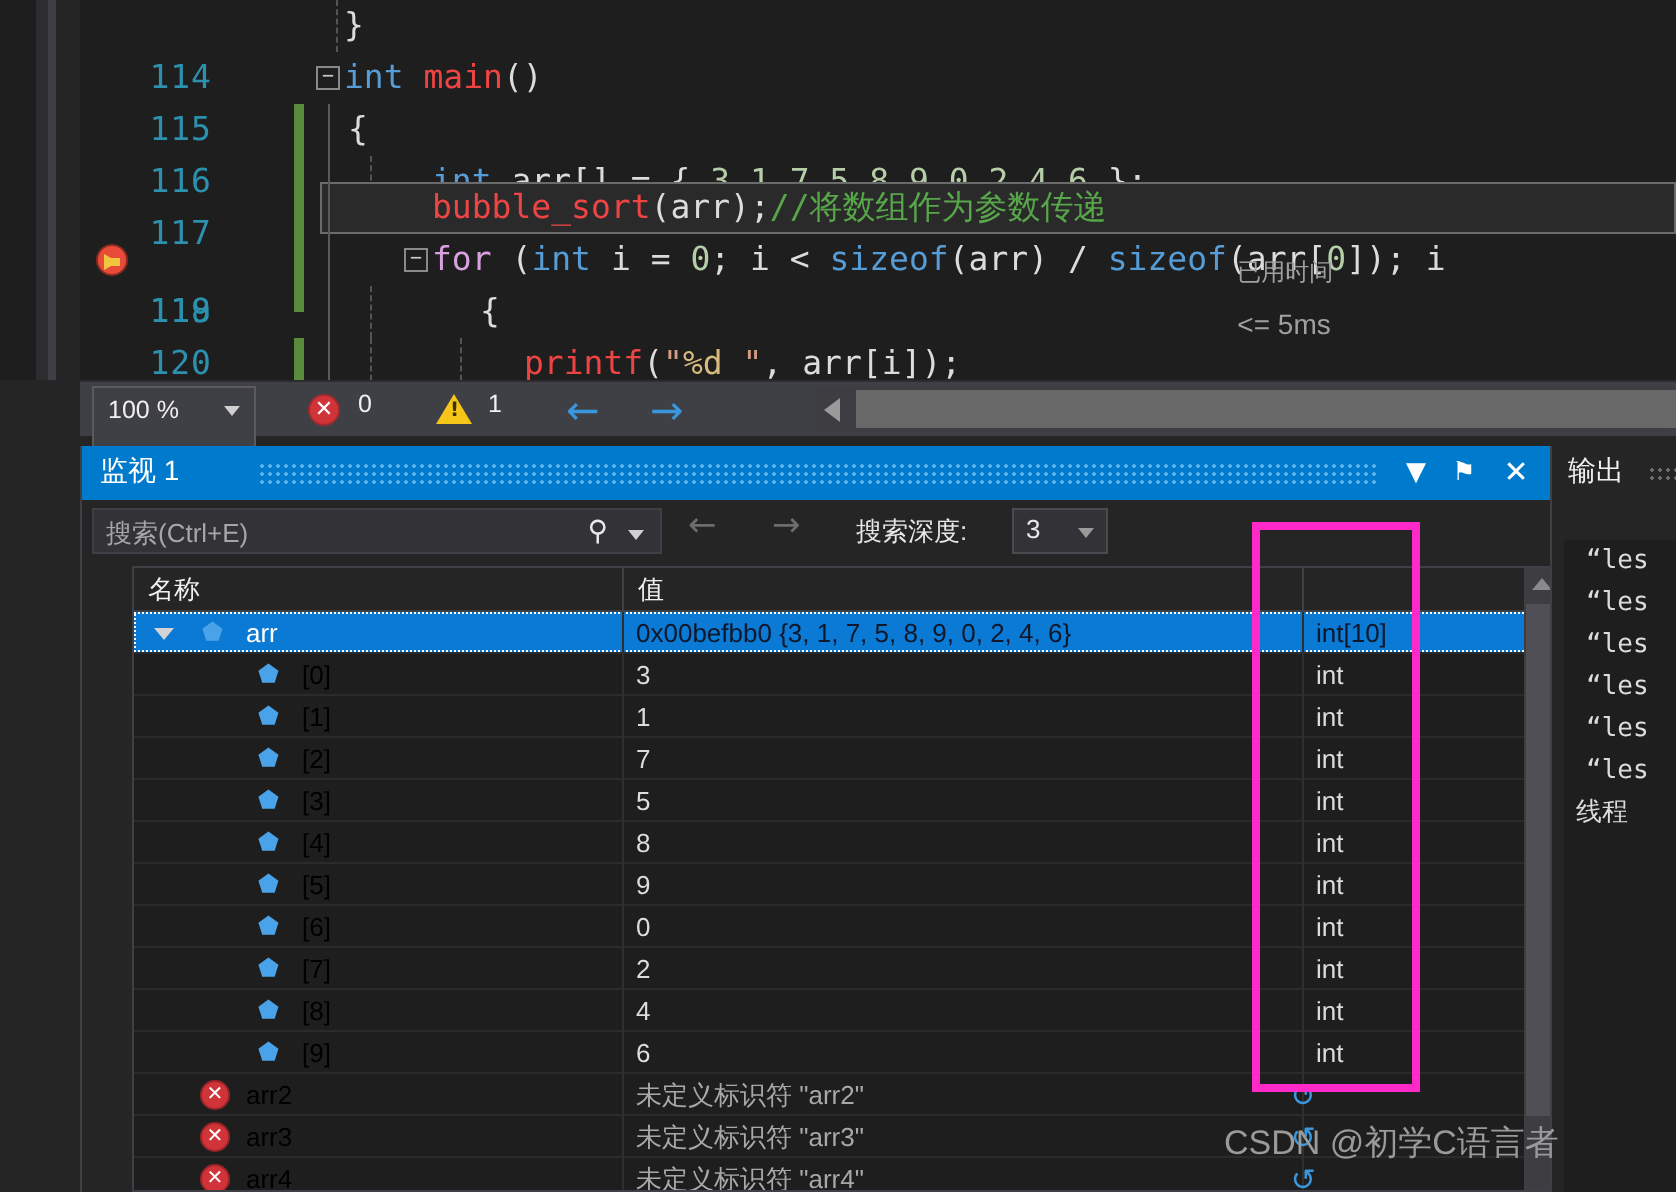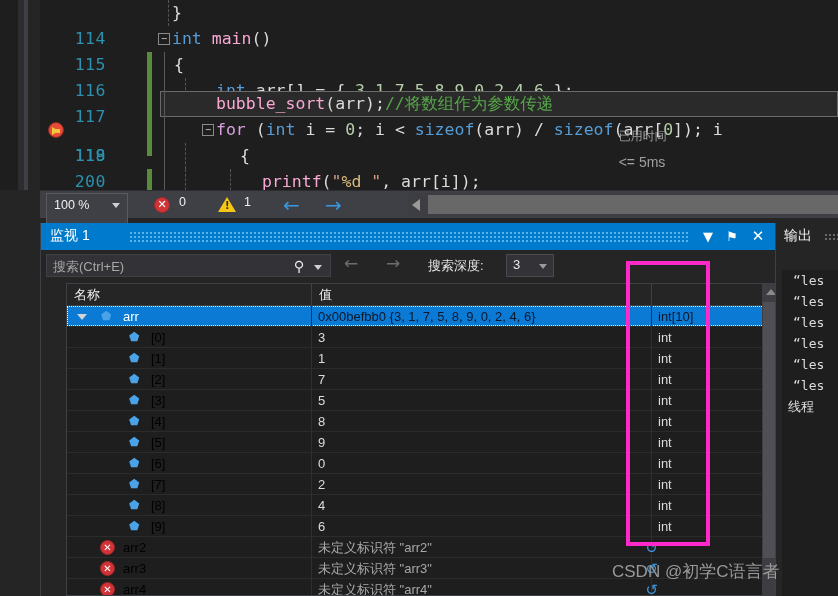--- a/index.html
+++ b/index.html
@@ -39,21 +39,21 @@
     line-height: 10px; text-align: center; font-family: "DejaVu Sans Mono", monospace;
   }
   .indent-guide { position: absolute; top: 0; width: 1px; height: 26px;
     border-left: 1px dashed #545454; }
   .code-text { position: absolute; left: 132px; top: 0; white-space: pre; }
 
   
   .t-key   { color: #569cd6; }
   .t-ctrl  { color: #d8a0df; }
   .t-id    { color: #dcdcdc; }
-  .t-fn    { color: #f9a8d4; }
+  .t-fn    { color: #ef4444; }
   .t-num   { color: #b5cea8; }
   .t-str   { color: #d69d85; }
   .t-cmt   { color: #57a64a; }
   .t-punc  { color: #dcdcdc; }
   .t-esc   { color: #d7ba7d; }
 
   
   .bp {
     position: absolute; left: 8px; top: 5px; width: 16px; height: 16px;
     border-radius: 50%; background: #e84b3a; border: 1px solid #8a2a20;
@@ -367,21 +367,21 @@
 
     <div class="code-row" style="top:117px;position:absolute;width:100%;">
       <span class="gutter-num">119</span>
       <span class="changebar"></span>
       <span class="fold-box" style="left:162px;">−</span>
       <span class="indent-guide" style="left:124px;border-left:1px solid #5a5a5a;"></span>
       <span class="code-text" style="left:176px;"><span class="t-ctrl">for</span> <span class="t-punc">(</span><span class="t-key">int</span> <span class="t-id">i</span> <span class="t-punc">=</span> <span class="t-num">0</span><span class="t-punc">;</span> <span class="t-id">i</span> <span class="t-punc">&lt;</span> <span class="t-key">sizeof</span><span class="t-punc">(</span><span class="t-id">arr</span><span class="t-punc">)</span> <span class="t-punc">/</span> <span class="t-key">sizeof</span><span class="t-punc">(</span><span class="t-id">arr</span><span class="t-punc">[</span><span class="t-num">0</span><span class="t-punc">]);</span> <span class="t-id">i</span></span>
     </div>
 
     <div class="code-row" style="top:143px;position:absolute;width:100%;">
-      <span class="gutter-num">200</span>
+      <span class="gutter-num">120</span>
       
       <span class="indent-guide" style="left:124px;border-left:1px solid #5a5a5a;"></span>
       <span class="indent-guide" style="left:145px;"></span>
       
       <span class="code-text t-punc" style="left:200px;">{</span>
     </div>
 
     <div class="code-row" style="top:169px;position:absolute;width:100%;">
       
       

